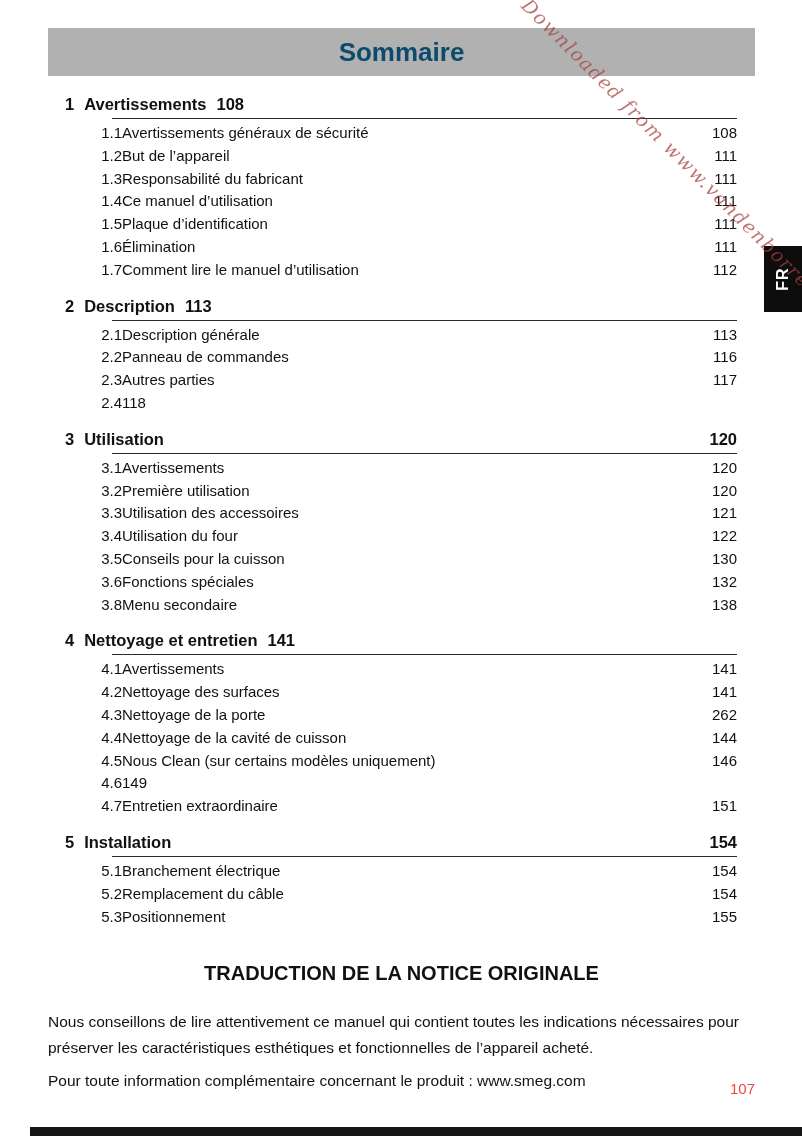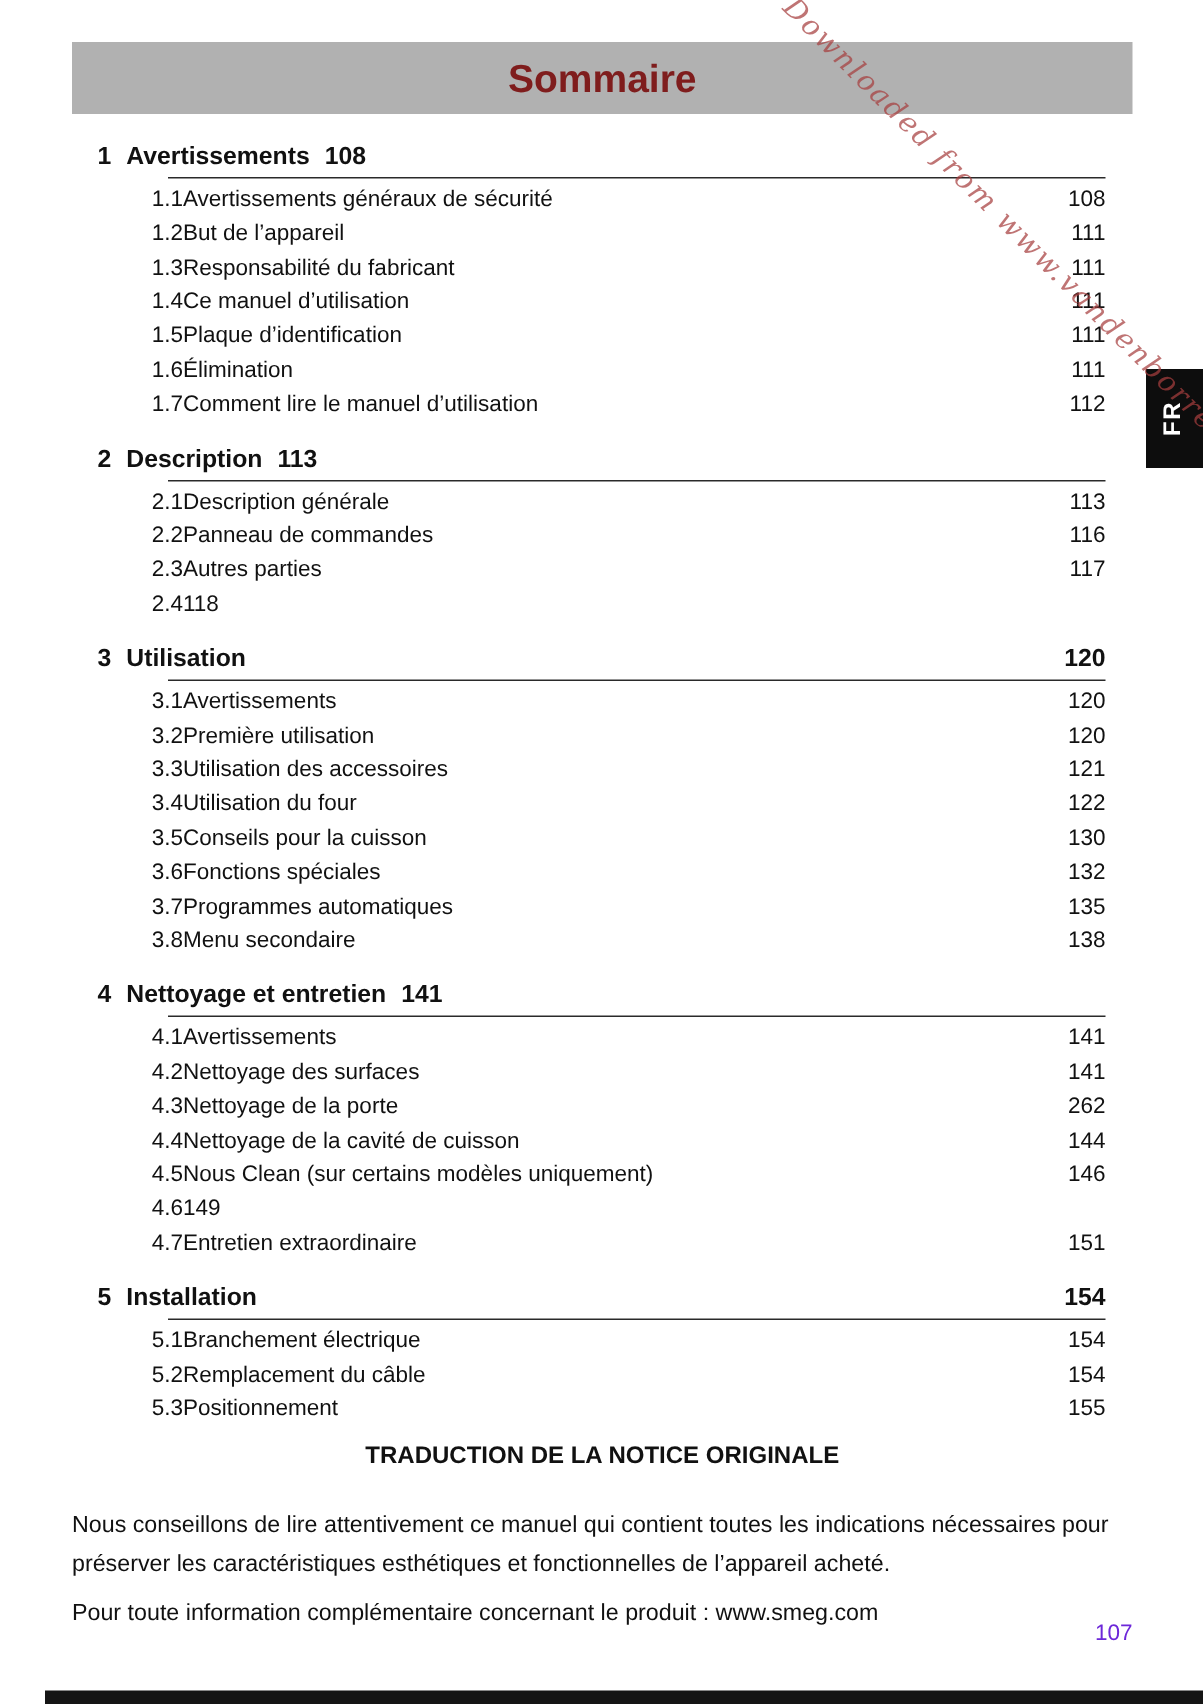--- a/index.html
+++ b/index.html
@@ -11,21 +11,21 @@
     font-family: "Liberation Sans", sans-serif;
     color: #111;
   }
   .title-bar {
     position: absolute; left: 48px; top: 28px;
     width: 707px; height: 48px;
     background: #b1b1b1;
     display: flex; align-items: center; justify-content: center;
   }
   .title-bar h1 {
-    margin: 0; font-size: 26px; font-weight: bold; color: #7f1d1d;
+    margin: 0; font-size: 26px; font-weight: bold; color: #0c4a6e;
   }
   .watermark {
     position: absolute; left: 533px; top: -6px;
     transform: rotate(45deg); transform-origin: 0 0;
     font-family: "DejaVu Serif", serif; font-style: italic;
     font-size: 19px; letter-spacing: 1.5px;
     color: rgba(166, 62, 62, 0.72);
     white-space: nowrap; z-index: 5; pointer-events: none;
   }
   .lang-tab {
@@ -60,30 +60,30 @@
     font-size: 15px; line-height: 22.8px;
     padding-left: 23px;
   }
   .toc-row .entry-num { width: 34px; flex: 0 0 34px; text-align: right; }
   .toc-row .entry-title { flex: 1 1 auto; }
   .toc-row .entry-page { flex: 0 0 auto; text-align: right; }
   .footer-block {
     position: absolute; left: 48px; top: 962px; width: 707px;
   }
   .footer-heading {
-    text-align: center; font-weight: bold; font-size: 16px;
+    text-align: center; font-weight: bold; font-size: 20px;
     margin: 0 0 24px 0;
   }
   .footer-para {
     font-size: 15.5px; line-height: 26px; margin: 0;
   }
   .footer-para + .footer-para { margin-top: 7px; }
   .page-num {
     position: absolute; left: 48px; top: 1080px; width: 707px;
-    text-align: right; font-size: 15px; color: #6d28d9;
+    text-align: right; font-size: 15px; color: #ef4444;
   }
   .bottom-bar {
     position: absolute; left: 30px; bottom: 0; width: 772px; height: 9px;
     background: #151515;
   }
 </style>
 </head>
 <body>
 
 <div class="title-bar">
@@ -219,25 +219,20 @@
     <span class="entry-title">Conseils pour la cuisson</span>
     <span class="entry-page">130</span>
   </div>
 
   <div class="toc-row">
     <span class="entry-num">3.6</span>
     <span class="entry-title">Fonctions spéciales</span>
     <span class="entry-page">132</span>
   </div>
 
-  <div class="toc-row">
-    <span class="entry-num">3.7</span>
-    <span class="entry-title">Programmes automatiques</span>
-    <span class="entry-page">135</span>
-  </div>
 
   <div class="toc-row">
     <span class="entry-num">3.8</span>
     <span class="entry-title">Menu secondaire</span>
     <span class="entry-page">138</span>
   </div>
 </div>
   </div>
 
   <div class="toc-section">

